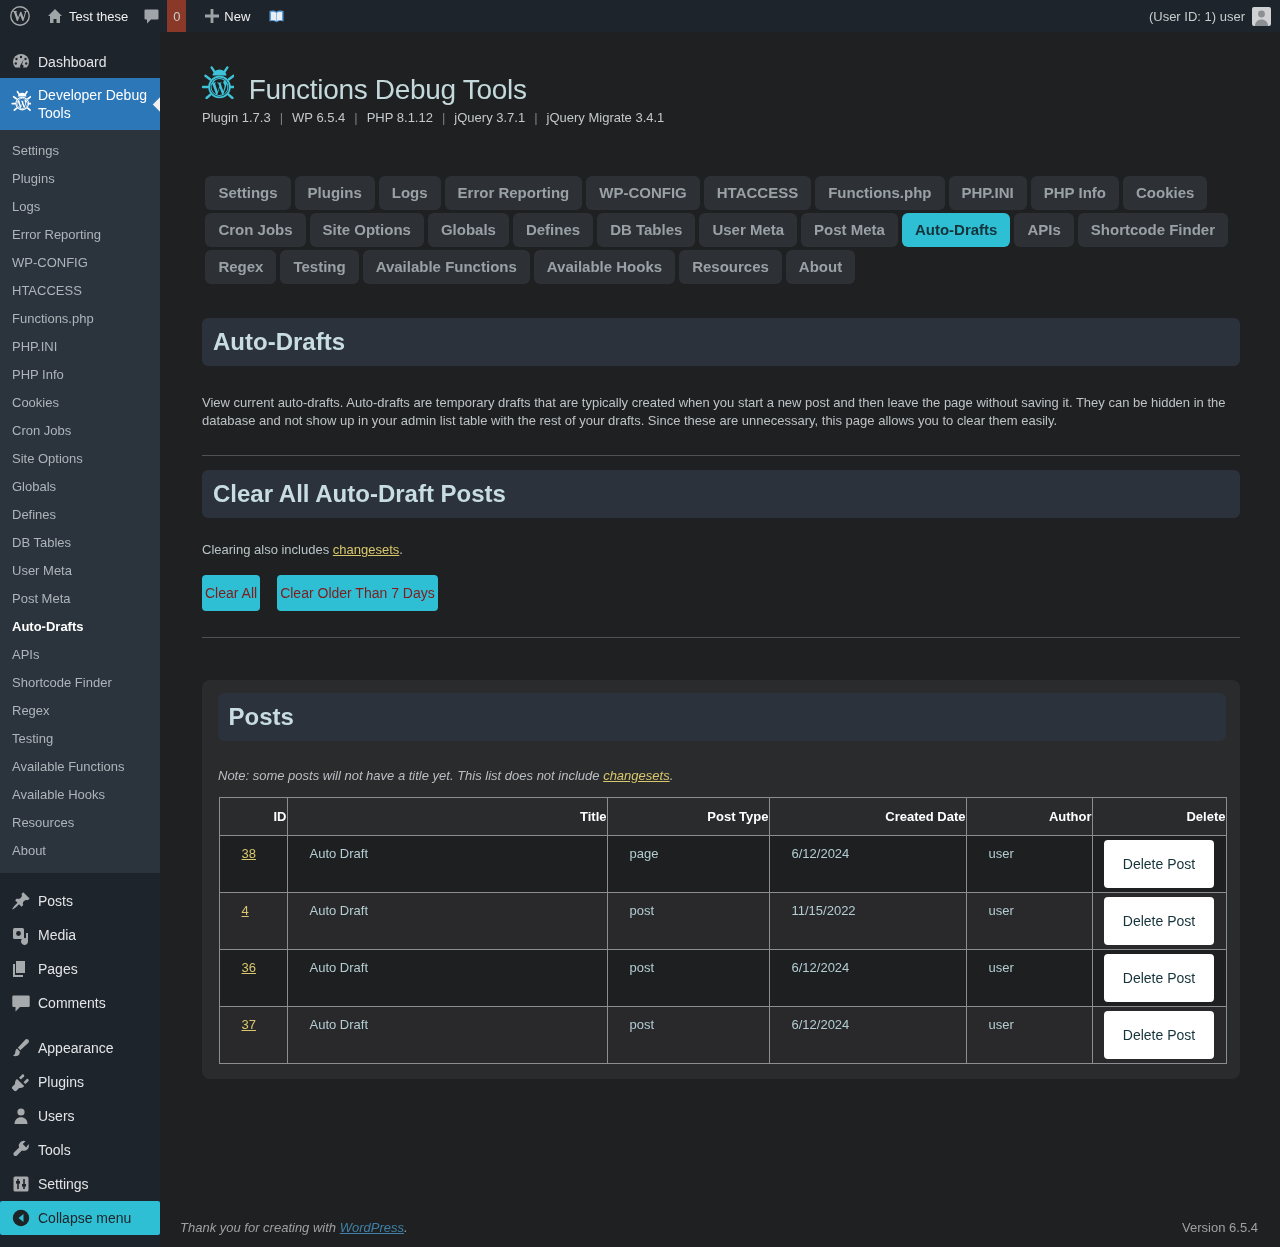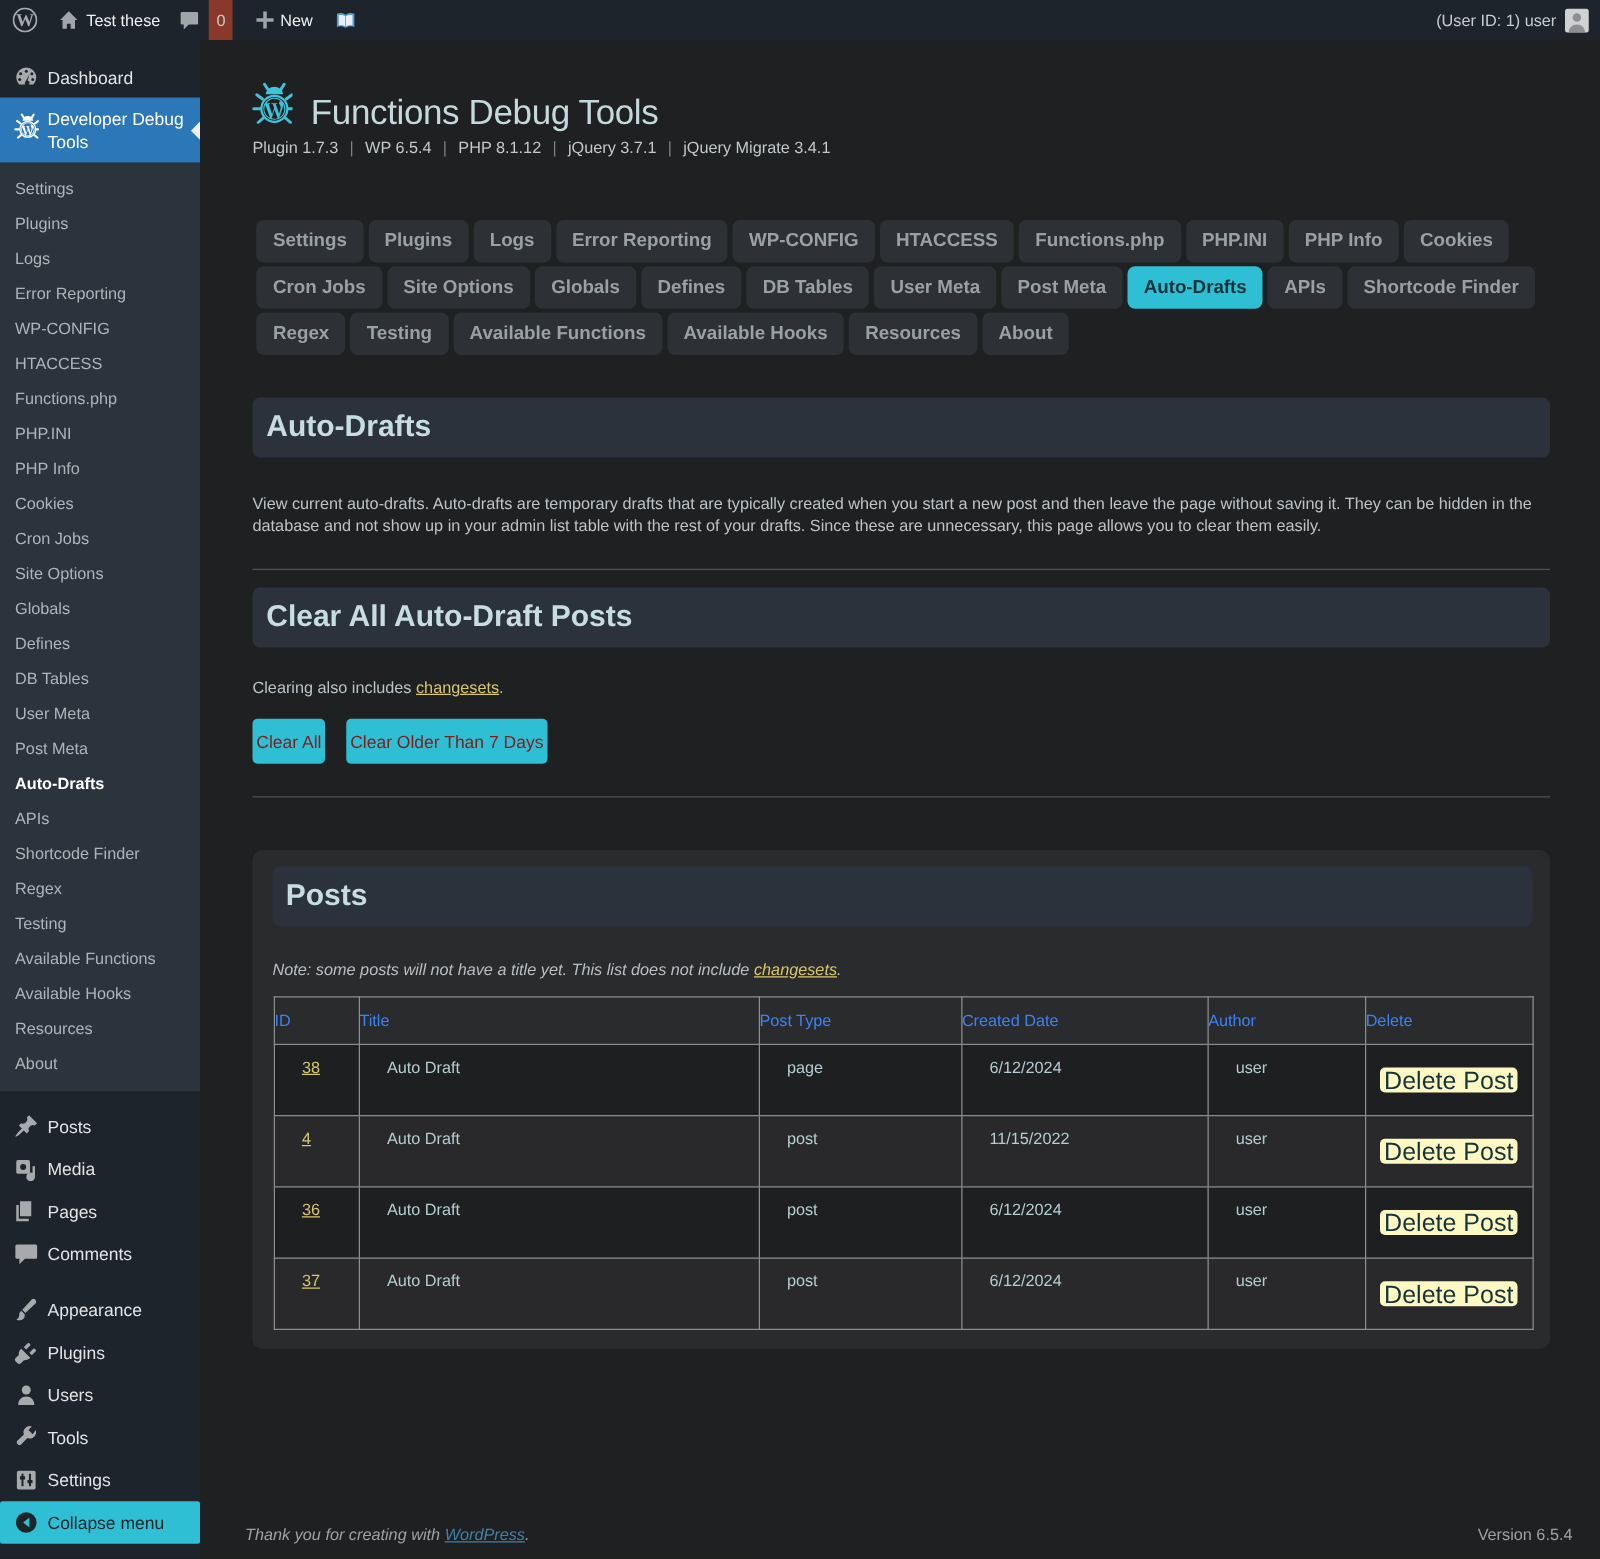--- a/index.html
+++ b/index.html
@@ -60,30 +60,30 @@
 #btns { margin-top:18px; display:flex; }
 .btn { height:36px; background:#2ebfd4; color:#7f1d1d; border:none; border-radius:4px; font-size:14px; font-family:"Liberation Sans",sans-serif; padding:0 3px; margin-right:17px; }
 #hr2 { margin-top:26.5px; }
 
 #postsbox { margin-top:41.5px; background:#2a2b2d; border-radius:8px; padding:13.5px 0 15px 16px; width:1037.5px; }
 #postsbox .panel2 { height:48px; background:#2b323c; border-radius:6px; display:flex; align-items:center; width:1008px; }
 #postsbox .panel2 h2 { font-size:24px; font-weight:bold; color:#c8dde1; margin-left:10.5px; }
 #note { margin-top:26.5px; font-size:13px; font-style:italic; color:#b9bfc3; }
 #ptable { border-collapse:collapse; margin-top:14px; margin-left:0.5px; }
 #ptable th, #ptable td { border:1px solid #8b8d8f; font-size:13px; vertical-align:top; }
-#ptable th { height:38px; vertical-align:middle; text-align:left; color:#3b82f6; background:#2a2b2c; font-weight:normal; font-size:13px; }
+#ptable th { height:38px; vertical-align:middle; text-align:right; color:#ffffff; background:#2a2b2c; font-weight:bold; font-size:13px; }
 #ptable td { height:57px; padding:10px 22px; color:#b3cdd3; }
 #ptable tr.odd td { background:#1e1f20; }
 #ptable tr.even td { background:#29292b; }
 #ptable td.c-del { text-align:center; vertical-align:middle; padding:0; }
-.delbtn { width:110px; height:20px; background:#fef9c3; color:#15333b; border:none; border-radius:4px; font-size:20px; font-family:"Liberation Sans",sans-serif; }
+.delbtn { width:110px; height:48px; background:#ffffff; color:#15333b; border:none; border-radius:4px; font-size:14px; font-family:"Liberation Sans",sans-serif; }
 .ptype { color:#d3c06e; }
 
 #footer { position:absolute; left:180px; top:1220px; right:22px; font-size:13px; color:#9ea1a4; }
-#footer .thanks { font-style:italic;margin-left:16px; }
+#footer .thanks { font-style:italic; }
 #footer a { color:#4080a8; }
 #footer .ver { position:absolute; right:0; top:0; }
 </style>
 </head>
 <body>
 <div id="adminbar">
   <div class="left">
     <div class="ab-item" id="ab-wplogo">
         <svg width="20" height="20" viewBox="0 0 20 20">
           <circle cx="10" cy="10" r="9.2" fill="none" stroke="#a7aaad" stroke-width="1.4"></circle>

